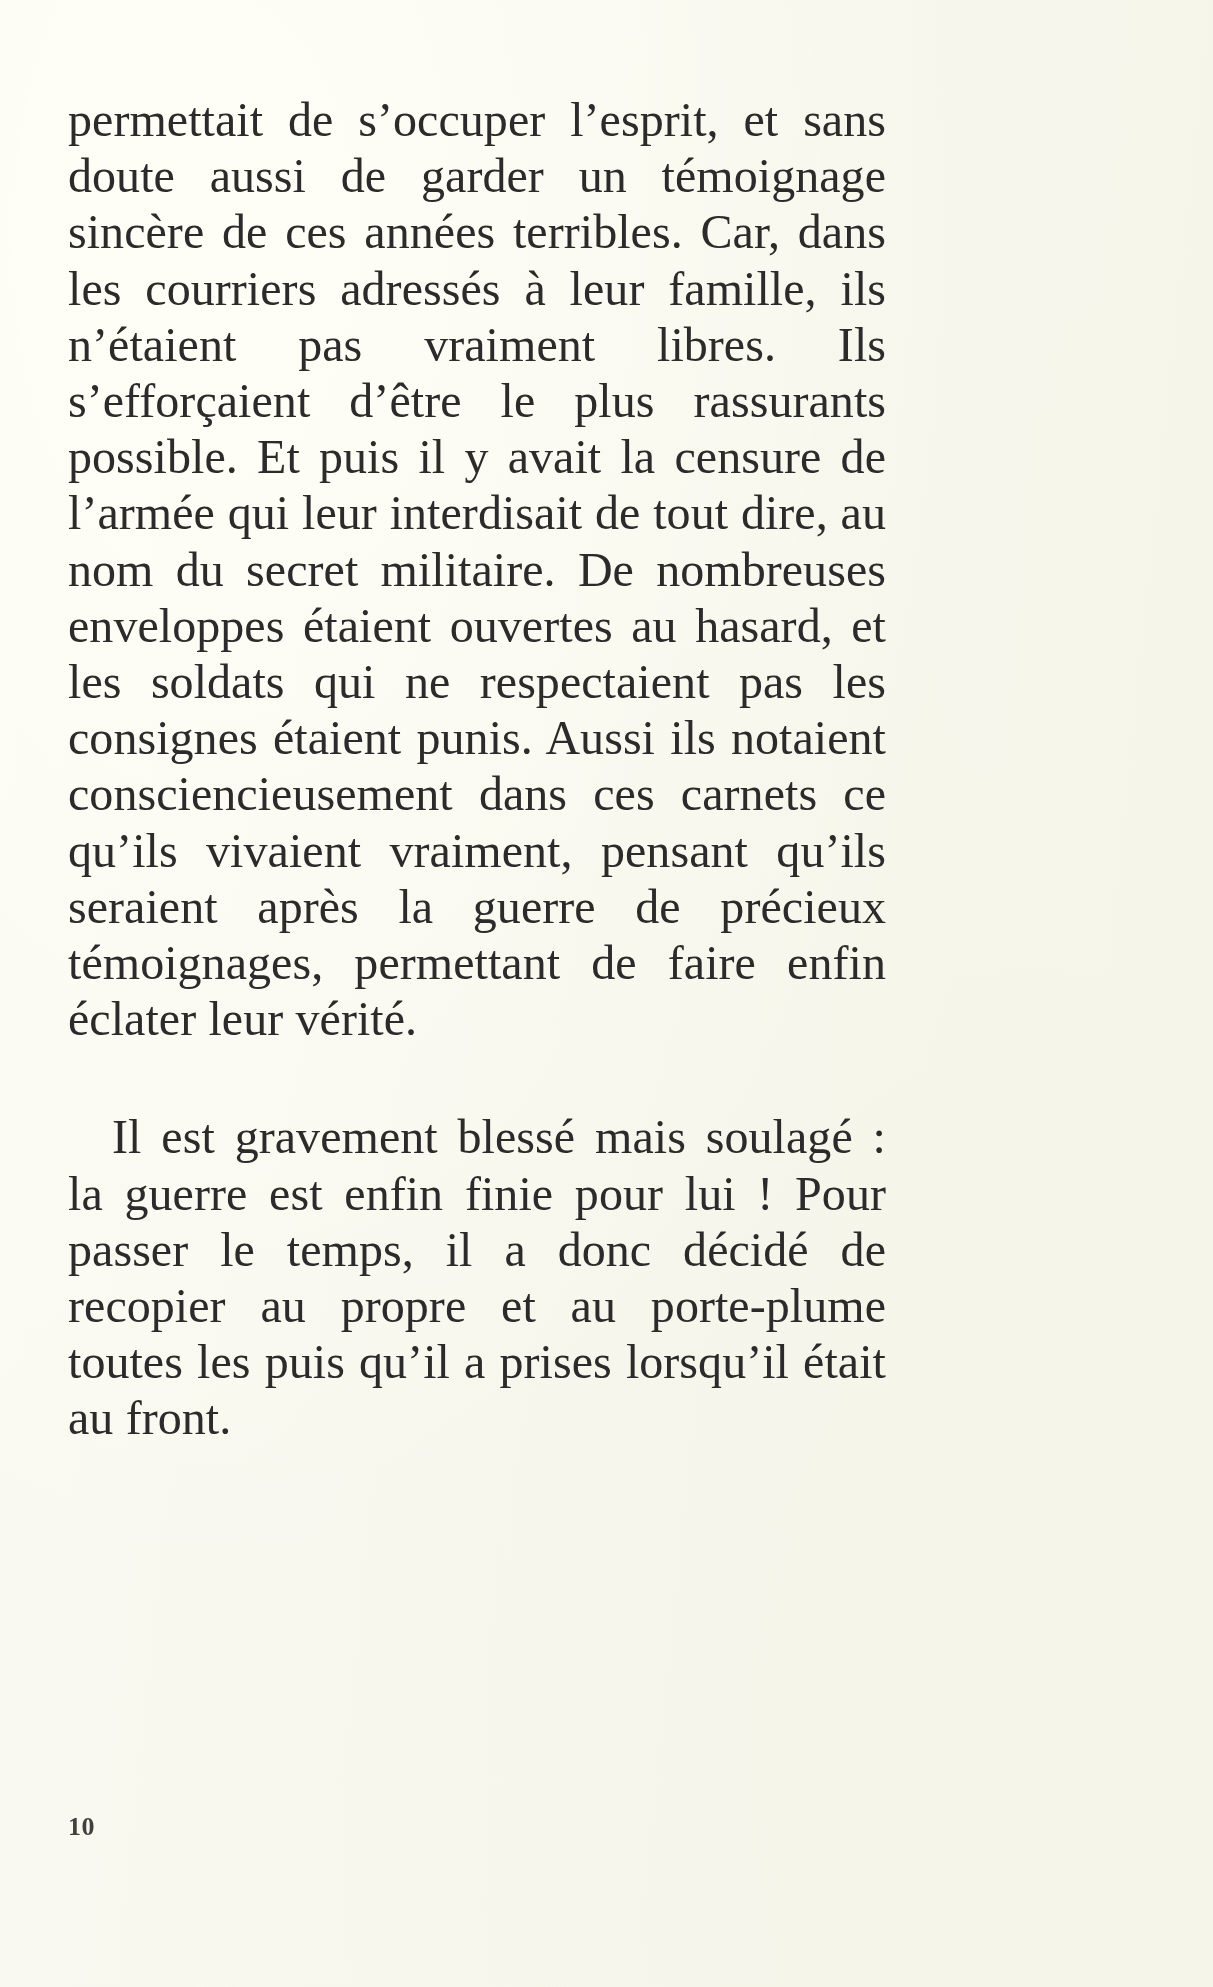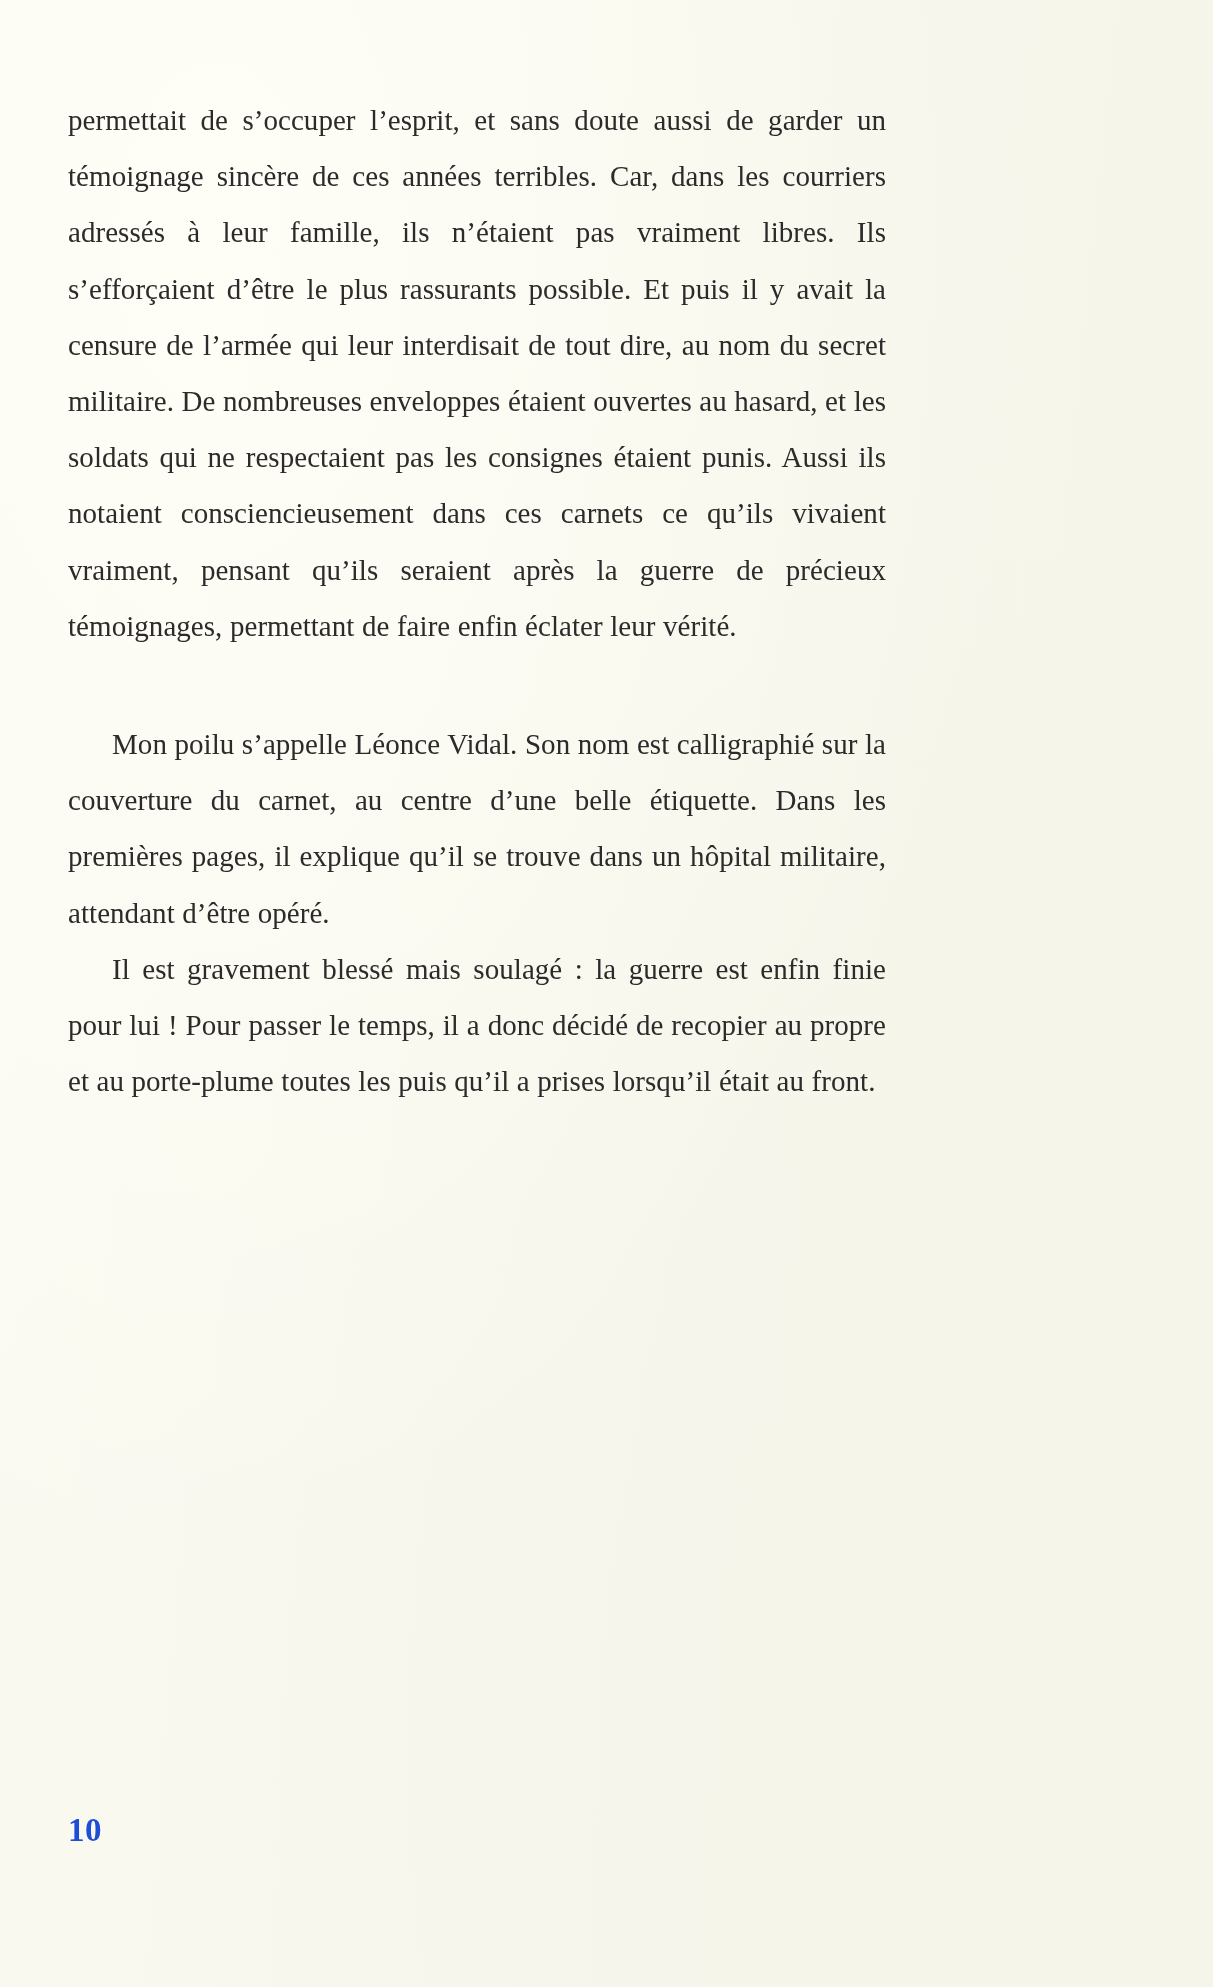--- a/index.html
+++ b/index.html
@@ -36,21 +36,21 @@
     position: absolute;
     left: 68px;
     top: 92px;
     width: 818px;
   }
 
   p.para {
     margin: 0;
     text-align: justify;
     text-justify: inter-word;
-    font-size: 29px;
+    font-size: 48px;
     line-height: 56.2px;
     letter-spacing: 0.05px;
     word-spacing: 0.2px;
     hyphens: manual;
     -webkit-hyphens: manual;
   }
 
   p.para + p.para {
     margin-top: 0;
   }
@@ -67,41 +67,40 @@
 
   
   .para-gap {
     height: 62px;
   }
 
   .page-number {
     position: absolute;
     left: 68px;
     top: 1812px;
-    font-size: 33px;
+    font-size: 26px;
     font-weight: bold;
     letter-spacing: 0.5px;
-    color: #1d4ed8;
+    color: #404040;
     font-family: "Liberation Serif", "DejaVu Serif", serif;
   }
 </style>
 </head>
 <body>
 
 <div class="paper-grain"></div>
 
 <div class="page">
 
   <div class="text-block">
 
     <p class="para continued">permettait de s’occuper l’esprit, et sans doute aussi de garder un témoignage sincère de ces années terribles. Car, dans les courriers adressés à leur famille, ils n’étaient pas vraiment libres. Ils s’efforçaient d’être le plus rassurants possible. Et puis il y avait la censure de l’armée qui leur interdisait de tout dire, au nom du secret militaire. De nombreuses enveloppes étaient ouvertes au hasard, et les soldats qui ne respectaient pas les consignes étaient punis. Aussi ils notaient consciencieusement dans ces carnets ce qu’ils vivaient vraiment, pensant qu’ils seraient après la guerre de précieux témoignages, permettant de faire enfin éclater leur vérité.</p>
 
     <div class="para-gap"></div>
 
-    <p class="para indented">Mon poilu s’appelle Léonce Vidal. Son nom est calligraphié sur la couverture du carnet, au centre d’une belle étiquette. Dans les premières pages, il explique qu’il se trouve dans un hôpital militaire, attendant d’être opéré.</p>
 
     <p class="para indented">Il est gravement blessé mais soulagé : la guerre est enfin finie pour lui ! Pour passer le temps, il a donc décidé de recopier au propre et au porte-plume toutes les puis qu’il a prises lorsqu’il était au front.</p>
 
   </div>
 
   <div class="page-number">10</div>
 
 </div>
 
 </body></html>

